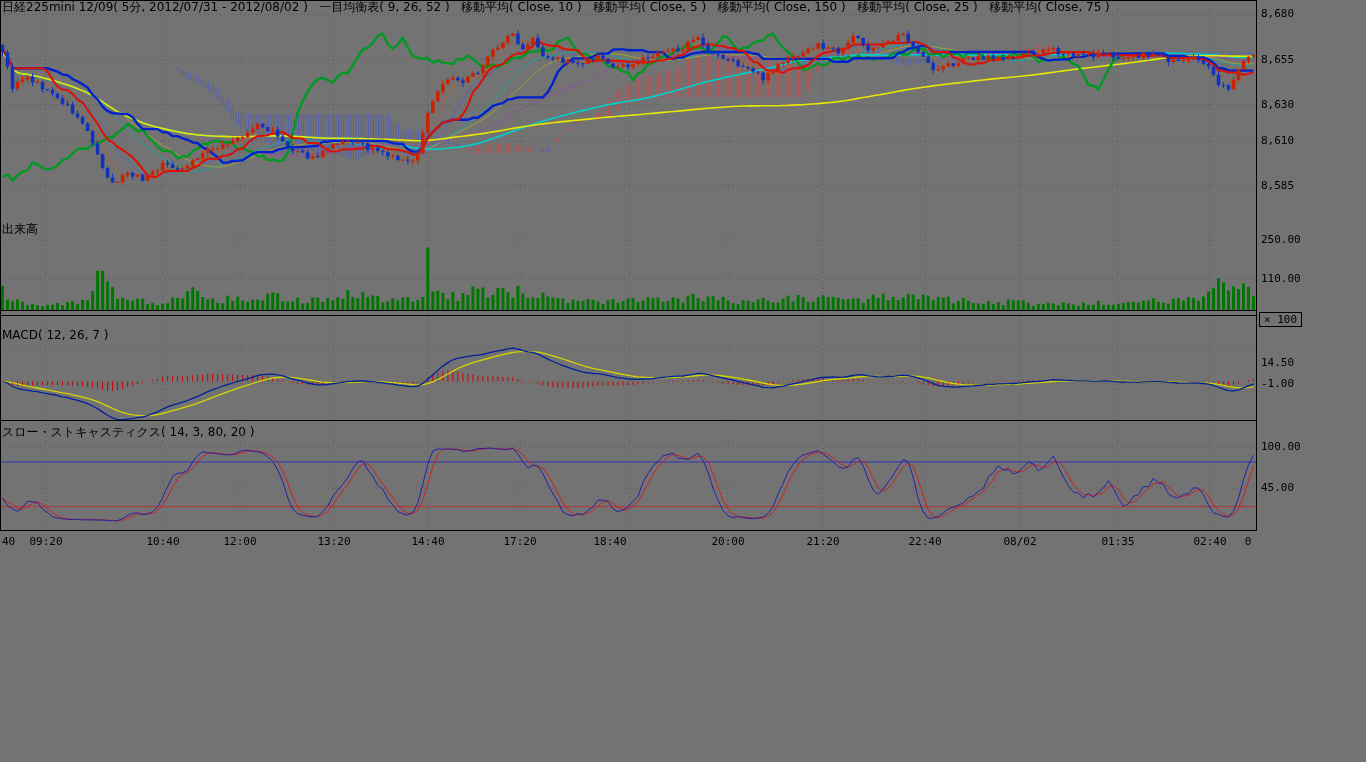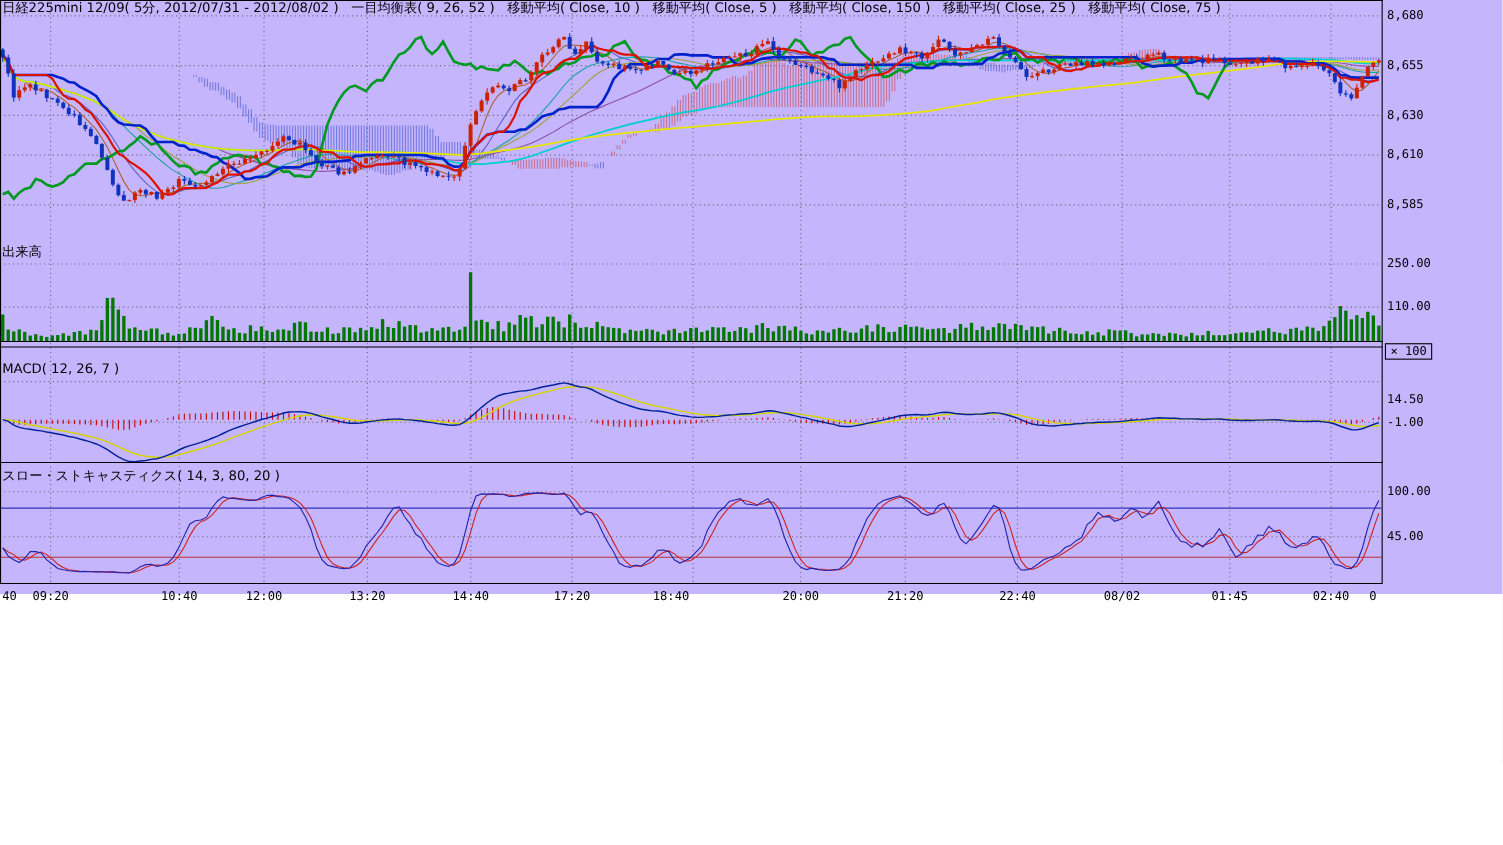--- a/index.html
+++ b/index.html
@@ -1,18 +1,18 @@
 <!DOCTYPE html>
 <html><head>
 <meta charset="utf-8">
 <style>
   *{box-sizing:border-box;margin:0;padding:0}
   html,body{width:1366px;height:768px;background:#ffffff;overflow:hidden;
     font-family:"DejaVu Sans",sans-serif;color:#000}
-  .chart-wrap{position:relative;width:1366px;height:540px;background:#c4b5fd}
+  .chart-wrap{position:relative;width:1366px;height:762px;background:#737373}
   svg{position:absolute;top:0;left:0}
   .hdr{position:absolute;left:2px;font-size:12px;line-height:13px;white-space:pre;z-index:5}
   .hdr.l1{top:1px}
   .hdr.l2{top:15px}
   .plabel{position:absolute;left:2px;font-size:12px;z-index:5}
   .plabel.volume{top:221px}
   .plabel.macd{top:328px}
   .plabel.stoch{top:424px}
   .badge{position:absolute;left:1259px;top:312px;border:1px solid #000;
     font-size:11px;line-height:13px;padding:0 4px;font-family:"DejaVu Sans Mono",monospace;z-index:5}
@@ -1559,17 +1559,17 @@
       <div class="xlab" style="left: 163px;">10:40</div>
       <div class="xlab" style="left: 240px;">12:00</div>
       <div class="xlab" style="left: 334px;">13:20</div>
       <div class="xlab" style="left: 428px;">14:40</div>
       <div class="xlab" style="left: 520px;">17:20</div>
       <div class="xlab" style="left: 610px;">18:40</div>
       <div class="xlab" style="left: 728px;">20:00</div>
       <div class="xlab" style="left: 823px;">21:20</div>
       <div class="xlab" style="left: 925px;">22:40</div>
       <div class="xlab" style="left: 1020px; text-align: right;">08/02</div>
-      <div class="xlab" style="left: 1118px;">01:45</div>
+      <div class="xlab" style="left: 1118px;">01:35</div>
       <div class="xlab" style="left: 1210px;">02:40</div>
       <div class="xlab" style="left: 1248px;">0</div>
     </div>
 </div>
 
 </body></html>

